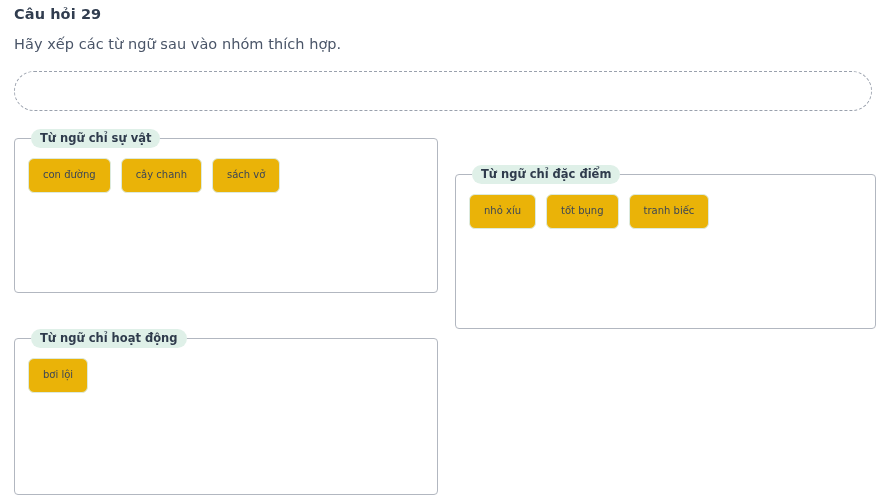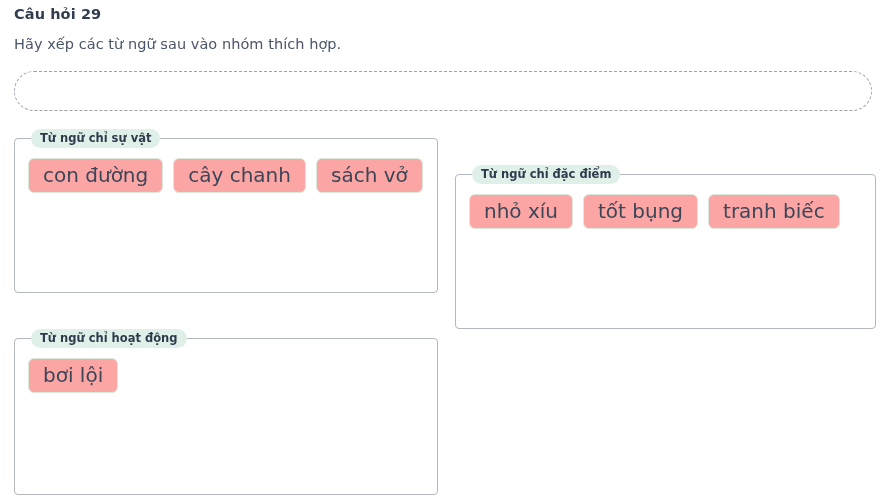--- a/index.html
+++ b/index.html
@@ -90,24 +90,24 @@
     display: flex;
     flex-wrap: wrap;
     gap: 10px;
     align-items: flex-start;
   }
 
   .word-card {
     box-sizing: border-box;
     min-height: 34px;
     padding: 8px 14px 9px 14px;
-    background: #fca5a5;
+    background: #eab308;
     border: 1.2px solid #dceade;
     border-radius: 6px;
-    font-size: 20px;
+    font-size: 10px;
     color: #3c4656;
     line-height: 16px;
     white-space: nowrap;
     cursor: grab;
     user-select: none;
   }
 </style>
 </head>
 <body>
 

